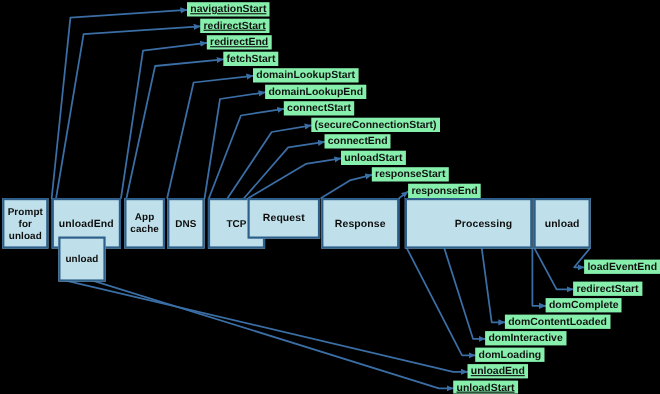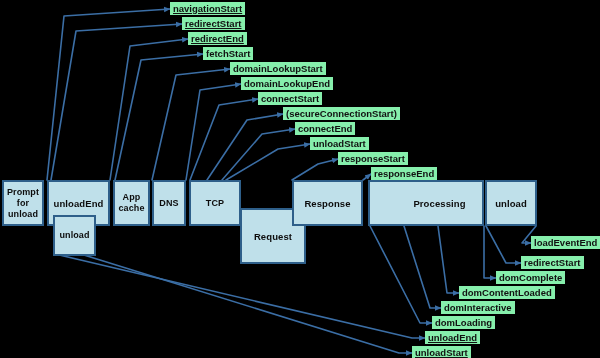--- a/index.html
+++ b/index.html
@@ -84,21 +84,21 @@
   <div id="phase-layer">
       <div class="phase small" style="left: 2px; top: 180px; width: 42px; height: 46px; white-space: pre-line;">Prompt
 for
 unload</div>
       <div class="phase" style="left: 47px; top: 180px; width: 63px; height: 46px; white-space: pre-line;">unloadEnd</div>
       <div class="phase small" style="left: 53px; top: 215px; width: 43px; height: 41px; white-space: pre-line;">unload</div>
       <div class="phase small" style="left: 113px; top: 180px; width: 37px; height: 46px; white-space: pre-line;">App
 cache</div>
       <div class="phase small" style="left: 152px; top: 180px; width: 34px; height: 46px; white-space: pre-line;">DNS</div>
       <div class="phase small" style="left: 189px; top: 180px; width: 52px; height: 46px; white-space: pre-line;">TCP</div>
-      <div class="phase" style="left: 240px; top: 180px; width: 66px; height: 56px; white-space: pre-line; margin-top: 28px;">Request</div>
+      <div class="phase" style="left: 225px; top: 180px; width: 66px; height: 37px; white-space: pre-line;">Request</div>
       <div class="phase" style="left: 292px; top: 180px; width: 71px; height: 46px; white-space: pre-line;">Response</div>
       <div class="phase" style="left: 368px; top: 180px; width: 116px; height: 46px; white-space: pre-line; padding-left: 27px;">Processing</div>
       <div class="phase" style="left: 485px; top: 180px; width: 52px; height: 46px; white-space: pre-line;">unload</div>
     </div>
 
   <div id="top-label-layer">
       <div class="lbl link" style="left: 170px; top: 2px;">navigationStart</div>
       <div class="lbl link" style="left: 182px; top: 17px;">redirectStart</div>
       <div class="lbl link" style="left: 188px; top: 32px;">redirectEnd</div>
       <div class="lbl" style="left: 203px; top: 47px;">fetchStart</div>

